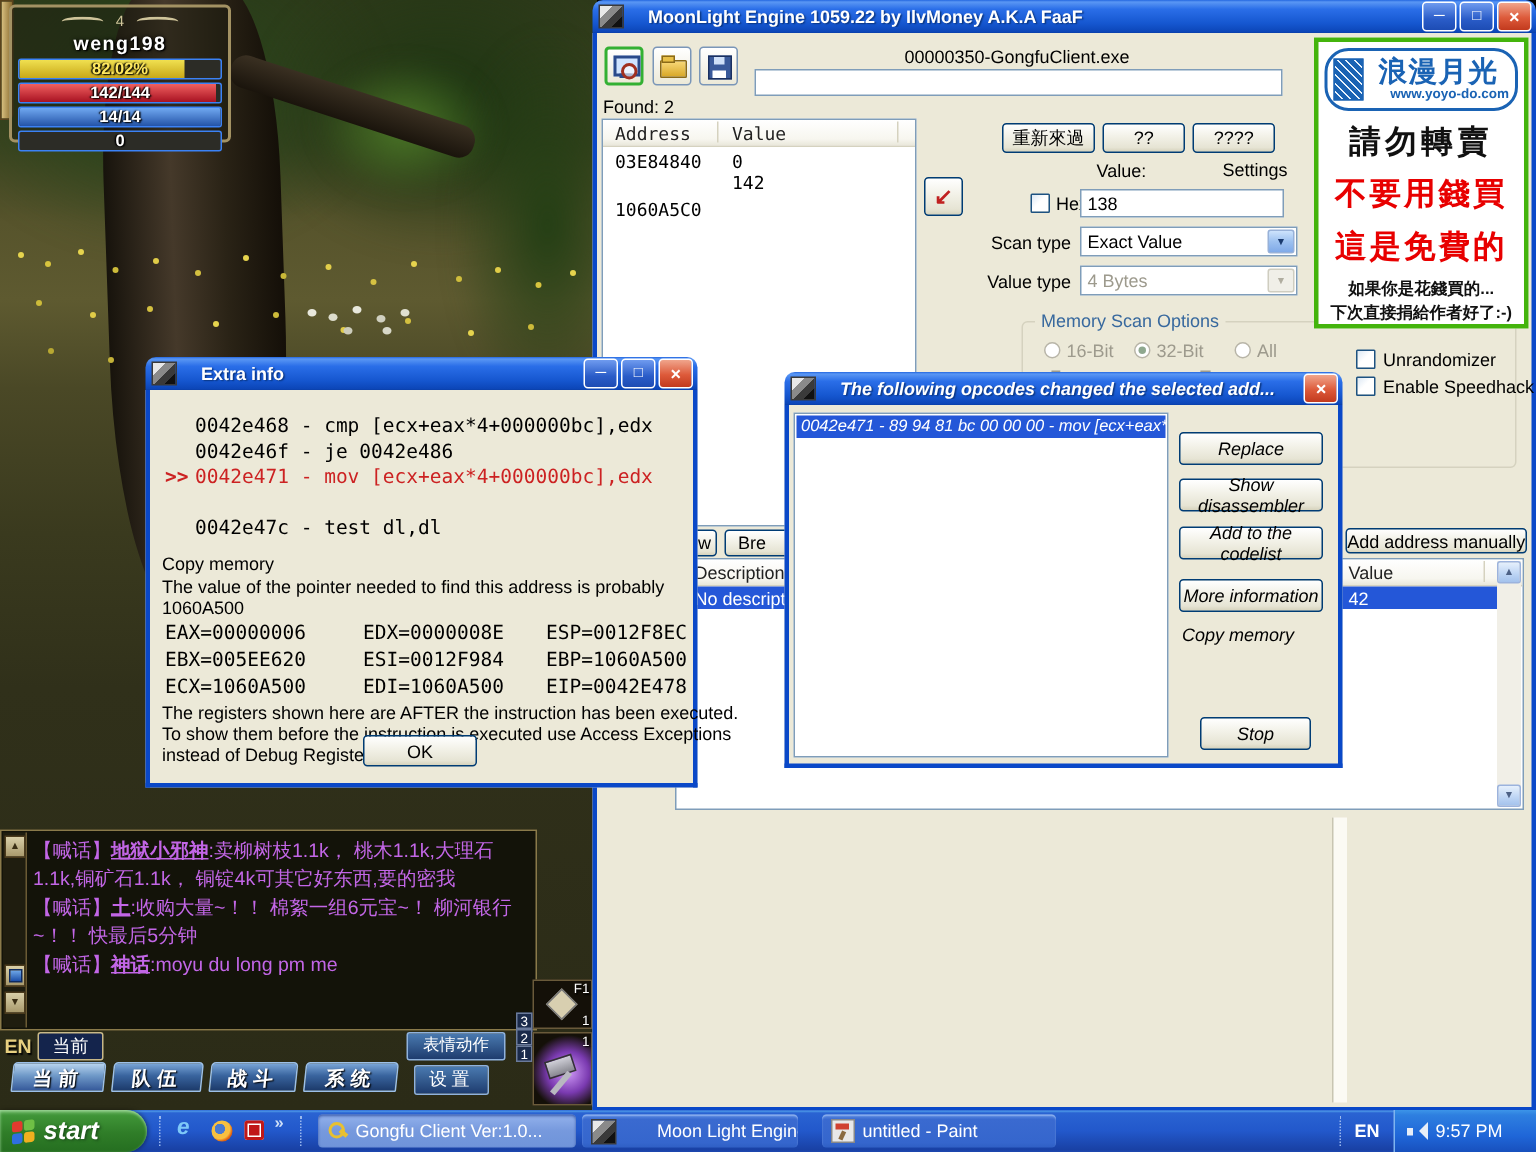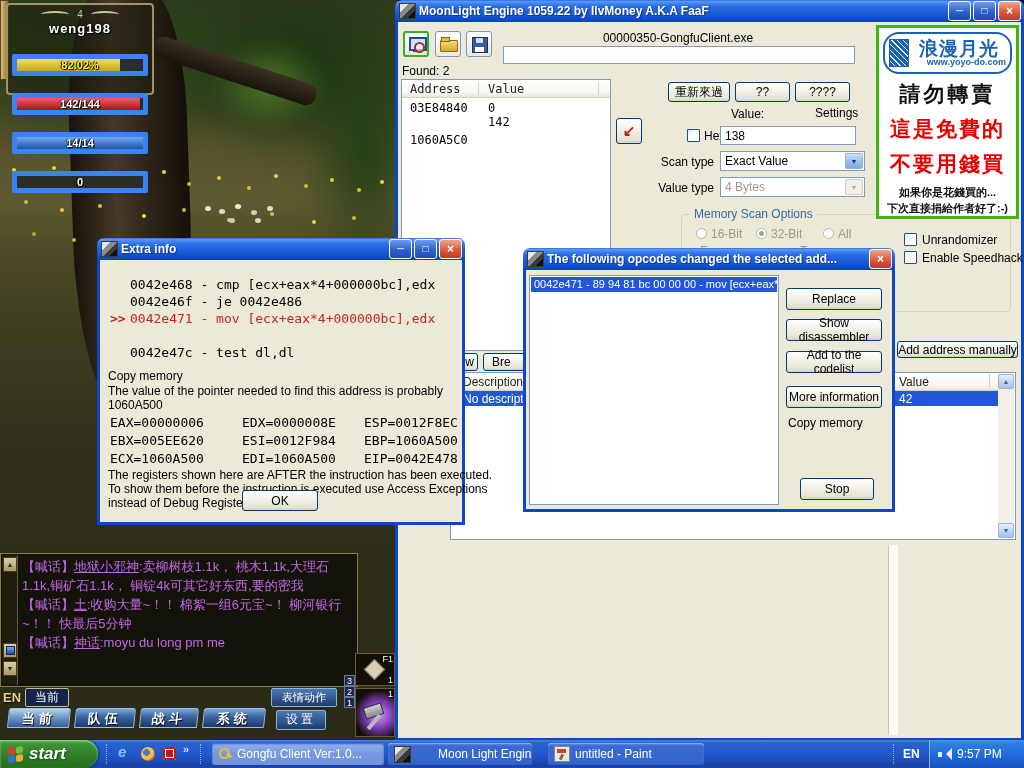--- a/index.html
+++ b/index.html
@@ -28,39 +28,39 @@
   .goldstrip{position:absolute;left:0;top:0;width:7px;height:78px;background:linear-gradient(90deg,#d8c080,#8a6c30);
     border:1px solid #5a431c;border-radius:0 0 4px 0;}
 
   
   .char-panel{position:absolute;left:6px;top:3px;width:148px;height:92px;z-index:2;
     background:rgba(28,28,16,.5);border:2px solid #a39263;border-radius:4px;padding:2px 4px;box-sizing:border-box;}
   .orn{display:flex;align-items:center;justify-content:center;gap:8px;height:14px;color:#cfc49a;font-size:10px;}
   .curl{width:28px;height:5px;border-top:2px solid #cfc49a;border-radius:50%;}
   .pname{text-align:center;color:#fff;font-size:13px;font-weight:bold;height:16px;line-height:15px;
     text-shadow:1px 1px 1px #000,0 0 3px #000;letter-spacing:1px;}
-  .bar{position:relative;height:12px;margin-top:17px;background:#2c2c26;border:5px solid #3b82f6;border-radius:2px;overflow:hidden;}
+  .bar{position:relative;height:12px;margin-top:2px;background:#2c2c26;border:1px solid #3b82f6;border-radius:2px;overflow:hidden;}
   .fill{position:absolute;left:0;top:0;bottom:0;}
   .fexp{width:82%;background:linear-gradient(180deg,#f0e050,#c8a818);}
   .fhp{width:98%;background:linear-gradient(180deg,#f06060,#a81222);}
   .fmp{width:100%;background:linear-gradient(180deg,#70a8f0,#2454a8);}
   .btxt{position:absolute;left:0;right:0;top:0;text-align:center;font-size:11px;font-weight:bold;color:#fff;
     line-height:12px;text-shadow:1px 1px 1px #000,-1px 0 1px #000;}
   .btxt.gold{color:#ffe860;}
 
   
   .chat{position:absolute;left:0;top:553px;width:358px;height:134px;z-index:2;
     background:rgba(14,14,6,.82);border:1px solid #8a7a4a;box-sizing:border-box;}
   .chat-sb{position:absolute;left:1px;top:1px;width:15px;bottom:1px;background:rgba(40,36,20,.6);border-right:1px solid #6a5a34;}
   .sbx{position:absolute;left:1px;width:12px;height:13px;background:linear-gradient(180deg,#d8cfa8,#a8996c);
     border:1px solid #4a3a1c;color:#3a2e14;font-size:7px;display:flex;align-items:center;justify-content:center;}
   .bluesq{width:7px;height:7px;background:linear-gradient(180deg,#6fa8e8,#1d4fa8);border:1px solid #0e2a5e;}
   .chat-text{position:absolute;left:21px;top:3px;right:4px;color:#c266e6;font-size:13px;line-height:19px;}
   .chat-text p{margin:0;}
-  .sp{text-decoration:underline;}
+  .sp{text-decoration:underline;font-weight:bold;}
 
   
   .glang{position:absolute;left:3px;top:690px;color:#e8d080;font-weight:bold;font-size:13px;z-index:2;text-shadow:1px 1px 1px #000;}
   .chanbox{position:absolute;left:25px;top:688px;width:42px;height:17px;z-index:2;background:#14244c;
     border:1px solid #c8b888;border-radius:2px;color:#fff;font-size:12px;text-align:center;line-height:17px;}
   .gbtn{position:absolute;z-index:2;background:linear-gradient(180deg,#4a7ab0,#1e3c6e);border:1px solid #8fb2dd;
     border-radius:2px;color:#fff;text-align:center;}
   .gtab{position:absolute;top:708px;height:20px;z-index:2;background:linear-gradient(180deg,#7aa6d8 0%,#39649e 45%,#1c3a6a 100%);
     border:1px solid #9cc0e8;border-radius:3px 3px 1px 1px;color:#fff;font-weight:bold;font-size:13px;text-align:center;
     line-height:19px;letter-spacing:4px;transform:skewX(-6deg);text-shadow:1px 1px 1px #000;box-sizing:border-box;}
@@ -73,21 +73,21 @@
   .glow{position:absolute;inset:0;background:radial-gradient(circle at 60% 55%,#d09af8 0%,#7a3ab0 40%,transparent 72%);}
   .hammer{position:absolute;left:8px;top:16px;width:17px;height:10px;background:linear-gradient(180deg,#d0d0d8,#888890);
     border:1px solid #333;transform:rotate(-18deg);}
   .handle{position:absolute;left:16px;top:24px;width:4px;height:18px;background:#b8b8c0;transform:rotate(40deg);}
 
   
   .xpwin{position:absolute;box-sizing:border-box;}
   .tbar{position:absolute;left:0;right:0;top:0;height:22px;border-radius:7px 7px 0 0;display:flex;align-items:center;
     padding:0 3px 0 4px;box-sizing:border-box;
     background:linear-gradient(180deg,#2467e0 0%,#5a97f4 6%,#2a6ee8 28%,#1556cf 72%,#0c46b8 96%,#0a3fa8 100%);}
-  .ttl{color:#fff;font-weight:bold;font-size:12px;margin-left:3px;text-shadow:1px 1px 1px #0a3580;white-space:nowrap;
+  .ttl{color:#fff;font-weight:bold;font-size:12px;margin-left:16px;text-shadow:1px 1px 1px #0a3580;white-space:nowrap;
     overflow:hidden;flex:1;}
   .appico{width:15px;height:14px;flex:none;border:1px solid #3a3a3a;
     background:linear-gradient(135deg,#e8e8e8 0 28%,#8a8a8a 28% 52%,#3a3a3a 52% 74%,#111 74% 100%);}
   .wb{width:21px;height:18px;margin-left:2px;border:1px solid #fff;border-radius:3px;color:#fff;flex:none;
     background:linear-gradient(180deg,#6f9bef,#2a5cc8 60%,#1d4cb4);display:flex;align-items:center;justify-content:center;
     font-size:10px;font-weight:bold;line-height:1;}
   .wb.close{background:linear-gradient(180deg,#f0a58c,#dd5a3a 55%,#c23a1e);font-size:12px;}
   .winbody{position:absolute;left:0;right:0;top:22px;bottom:0;background:#ece9d8;
     border:3px solid #0a48c8;border-top:none;box-sizing:border-box;}
   .xpbtn{position:absolute;background:linear-gradient(180deg,#fff,#f2f1e7 45%,#e6e4d4 85%,#d6d3bd);
@@ -346,35 +346,35 @@
 
       <div class="ad" style="left:478px;top:3px;width:143px;height:194px;">
         <div class="adlogo">
           <span class="adsq"></span>
           <span class="adbrandwrap">
             <span class="adbrand">浪漫月光</span>
             <div class="adurl">www.yoyo-do.com</div>
           </span>
         </div>
         <div class="adl1">請勿轉賣</div>
+        <div class="adred">不要用錢買</div>
         <div class="adred">這是免費的</div>
-        <div class="adred">不要用錢買</div>
         <div class="adsm" style="margin-top:7px;">如果你是花錢買的...</div>
         <div class="adsm" style="margin-top:1px;">下次直接捐給作者好了:-)</div>
       </div>
 
       <div class="cb" style="left:506px;top:211px;"></div>
       <div class="lbl" style="left:524px;top:211px;">Unrandomizer</div>
       <div class="cb" style="left:506px;top:229px;"></div>
       <div class="lbl" style="left:524px;top:229px;">Enable Speedhack</div>
 
       <div class="xpbtn" style="left:27px;top:331px;width:53px;height:18px;justify-content:flex-end;padding-right:3px;">ew</div>
       <div class="xpbtn" style="left:85px;top:331px;width:62px;height:18px;justify-content:flex-start;padding-left:8px;">Bre</div>
 
-      <div class="xpbtn" style="left:499px;top:319px;width:121px;height:17px;">Add address manually</div>
+      <div class="xpbtn" style="left:499px;top:330px;width:121px;height:17px;">Add address manually</div>
 
       <div class="listbox" style="left:52px;top:350px;width:566px;height:168px;">
         <div class="lvhead">
           <span class="abs" style="left:12px;top:2px;">Description</span>
           <span class="abs" style="left:448px;top:2px;">Value</span>
           <span class="coldiv" style="left:443px;"></span>
           <span class="coldiv" style="left:538px;"></span>
         </div>
         <div class="selrow" style="left:1px;top:18px;right:17px;height:15px;font-size:12px;">
           <span class="abs" style="left:11px;top:1px;">No description</span>
@@ -383,21 +383,21 @@
         <div class="vscroll">
           <span class="sbtn" style="top:0;">▲</span>
           <span class="sbtn" style="bottom:0;top:auto;">▼</span>
         </div>
       </div>
 
       <div class="abs" style="left:490px;top:523px;width:9px;height:190px;background:#fbfaf4;border-left:1px solid #c8c5b2;"></div>
     </div>
   </div>
 
-  <div class="xpwin" style="left:523px;top:248px;width:372px;height:264px;z-index:8;">
+  <div class="xpwin" style="left:523px;top:248px;width:372px;height:264px;z-index:8;font-style:italic;">
     <div class="tbar">
       <span class="appico"></span>
       <span class="ttl">The following opcodes changed the selected add...</span>
       <span class="wb close">×</span>
     </div>
     <div class="winbody">
       <div class="listbox" style="left:3px;top:5px;width:250px;height:230px;">
         <div class="selrow" style="left:1px;top:1px;right:1px;height:15px;font-size:11px;white-space:nowrap;">
           <span class="abs" style="left:3px;top:1px;">0042e471 - 89 94 81 bc 00 00 00 - mov [ecx+eax*4</span>
         </div>

